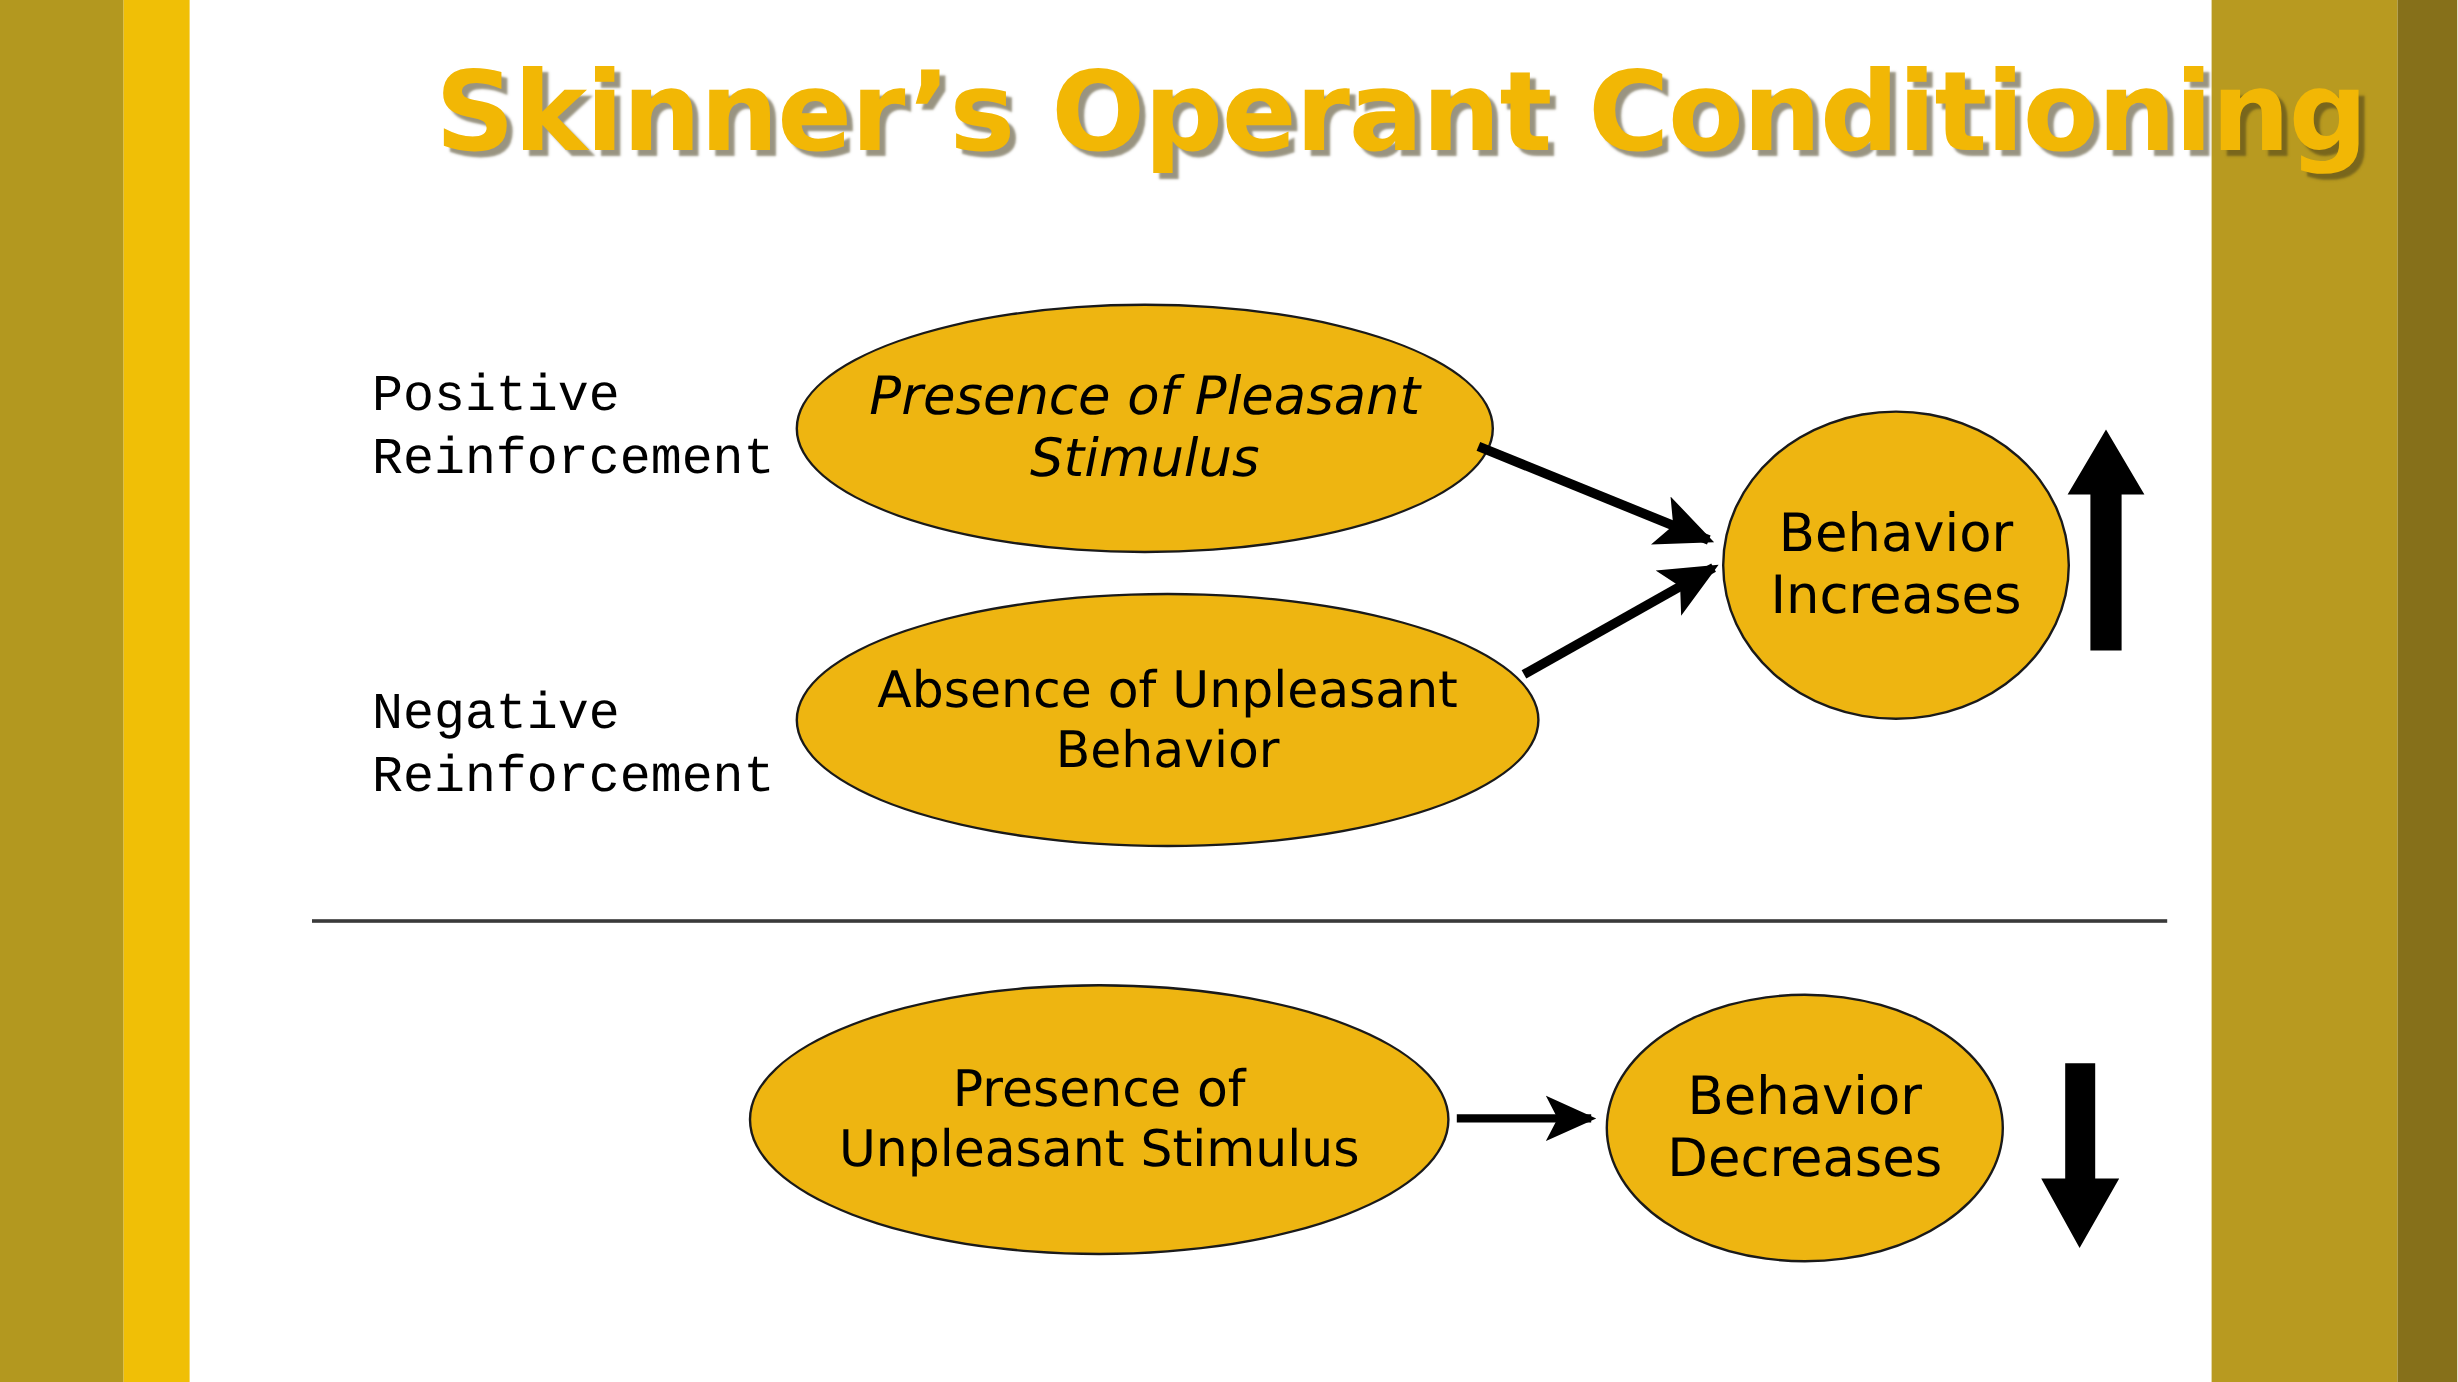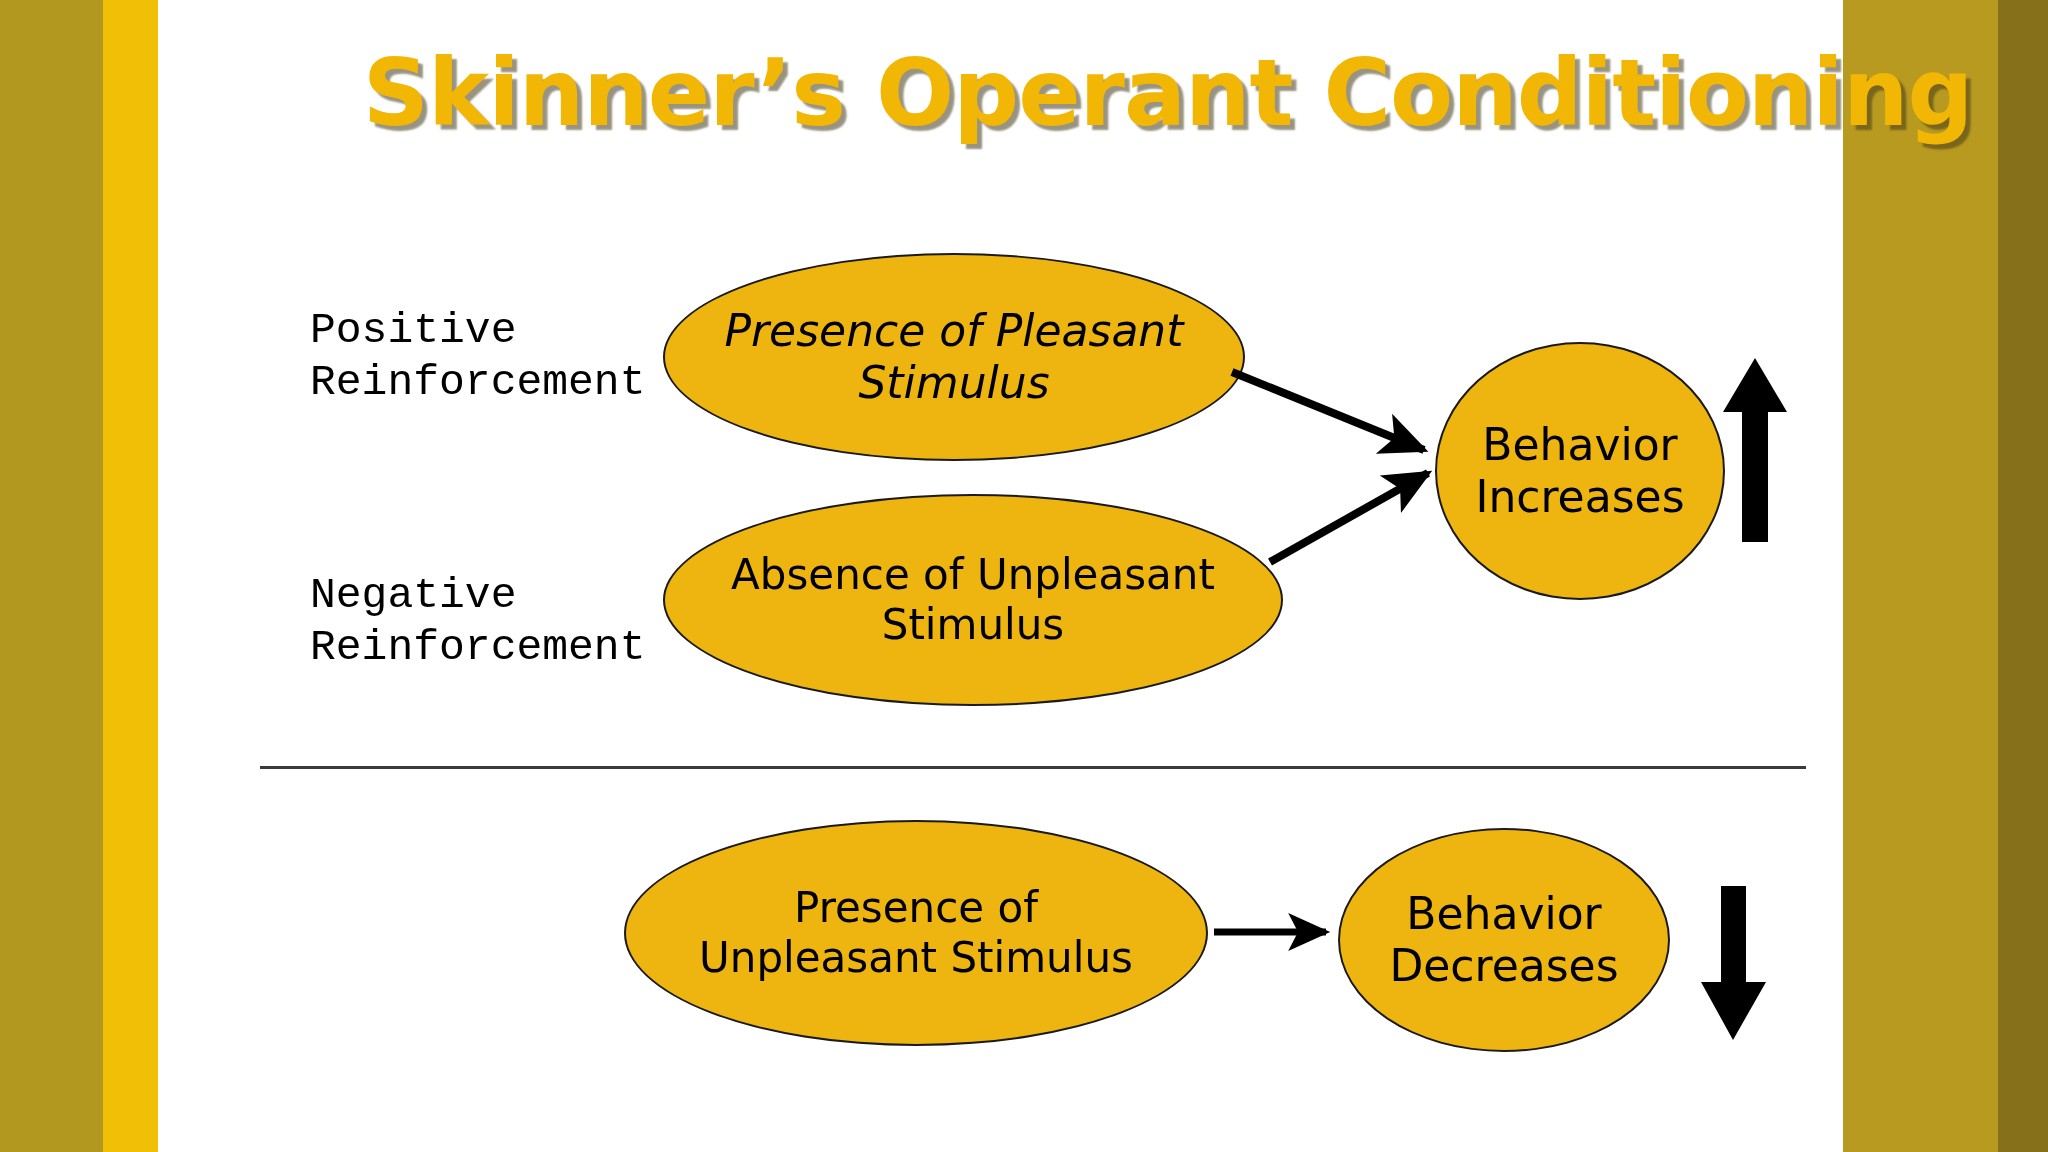--- a/index.html
+++ b/index.html
@@ -134,21 +134,21 @@
 Reinforcement</div>
 
 
   <div class="node" id="node-pleasant">
     <span class="node-text">Presence of Pleasant
 Stimulus</span>
   </div>
 
   <div class="node" id="node-unpleasant-absence">
     <span class="node-text">Absence of Unpleasant
-Stimulus</span>
+Behavior</span>
   </div>
 
   <div class="node" id="node-behavior-increases">
     <span class="node-text">Behavior
 Increases</span>
   </div>
 
   <div class="node" id="node-unpleasant-presence">
     <span class="node-text">Presence of
 Unpleasant Stimulus</span>

